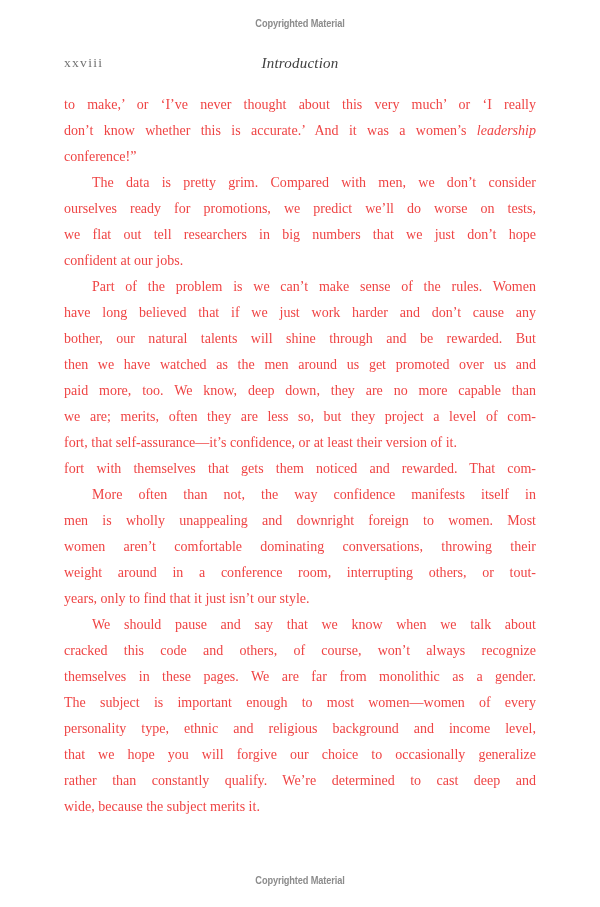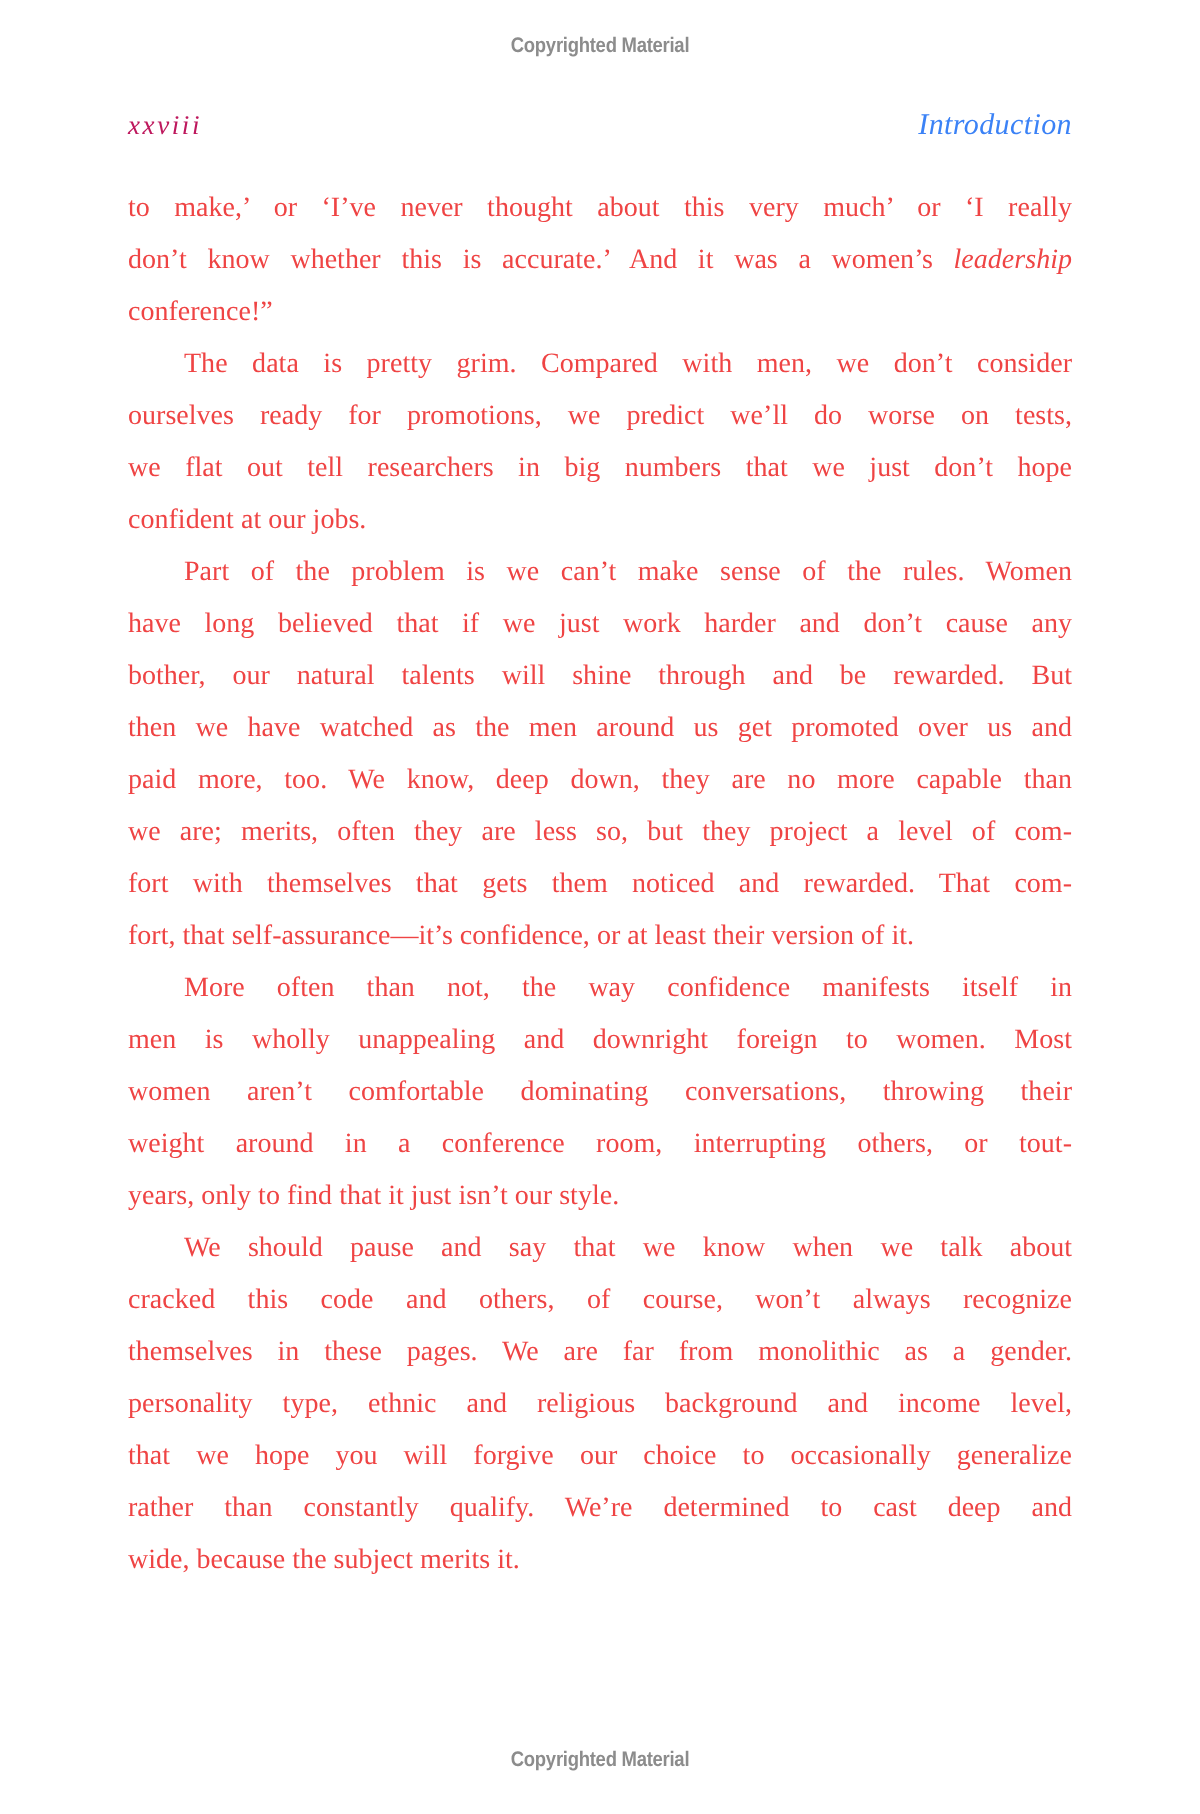--- a/index.html
+++ b/index.html
@@ -48,34 +48,33 @@
     left: 64px;
     width: 472px;
     height: 20px;
   }
   .folio {
     position: absolute;
     left: 0;
     top: 0;
     font-size: 13.5px;
     letter-spacing: 1.3px;
-    color: #be185d;
+    color: #737373;
     font-variant: normal;
-    font-style: italic;
   }
   .head-title {
     position: absolute;
     left: 0;
     top: 0;
     width: 472px;
-    text-align: right;
+    text-align: center;
     font-style: italic;
     font-size: 15px;
     letter-spacing: 0.2px;
-    color: #3b82f6;
+    color: #404040;
   }
 
   
   .textblock {
     position: absolute;
     top: 92px;
     left: 64px;
     width: 472px;
   }
   .para {
@@ -128,34 +127,35 @@
         <span class="ln">we flat out tell researchers in big numbers that we just don’t hope</span>
         <span class="ln last">confident at our jobs.</span>
       </p>
       <p class="para">
         <span class="ln first-indent">Part of the problem is we can’t make sense of the rules. Women</span>
         <span class="ln">have long believed that if we just work harder and don’t cause any</span>
         <span class="ln">bother, our natural talents will shine through and be rewarded. But</span>
         <span class="ln">then we have watched as the men around us get promoted over us and</span>
         <span class="ln">paid more, too. We know, deep down, they are no more capable than</span>
         <span class="ln">we are; merits, often they are less so, but they project a level of com-</span>
+        <span class="ln last">fort, that self-assurance—it’s confidence, or at least their version of it.</span>
         <span class="ln">fort with themselves that gets them noticed and rewarded. That com-</span>
-        <span class="ln last">fort, that self-assurance—it’s confidence, or at least their version of it.</span>
       </p>
       <p class="para">
         <span class="ln first-indent">More often than not, the way confidence manifests itself in</span>
         <span class="ln">men is wholly unappealing and downright foreign to women. Most</span>
         <span class="ln">women aren’t comfortable dominating conversations, throwing their</span>
         <span class="ln">weight around in a conference room, interrupting others, or tout-</span>
         <span class="ln last">years, only to find that it just isn’t our style.</span>
       </p>
       <p class="para">
         <span class="ln first-indent">We should pause and say that we know when we talk about</span>
         <span class="ln">cracked this code and others, of course, won’t always recognize</span>
         <span class="ln">themselves in these pages. We are far from monolithic as a gender.</span>
+        <span class="ln">The subject is important enough to most women—women of every</span>
         <span class="ln">personality type, ethnic and religious background and income level,</span>
         <span class="ln">that we hope you will forgive our choice to occasionally generalize</span>
         <span class="ln">rather than constantly qualify. We’re determined to cast deep and</span>
         <span class="ln last">wide, because the subject merits it.</span>
       </p>
     </div>
 
   <div class="watermark watermark-bottom">Copyrighted Material</div>
 
 </div>

